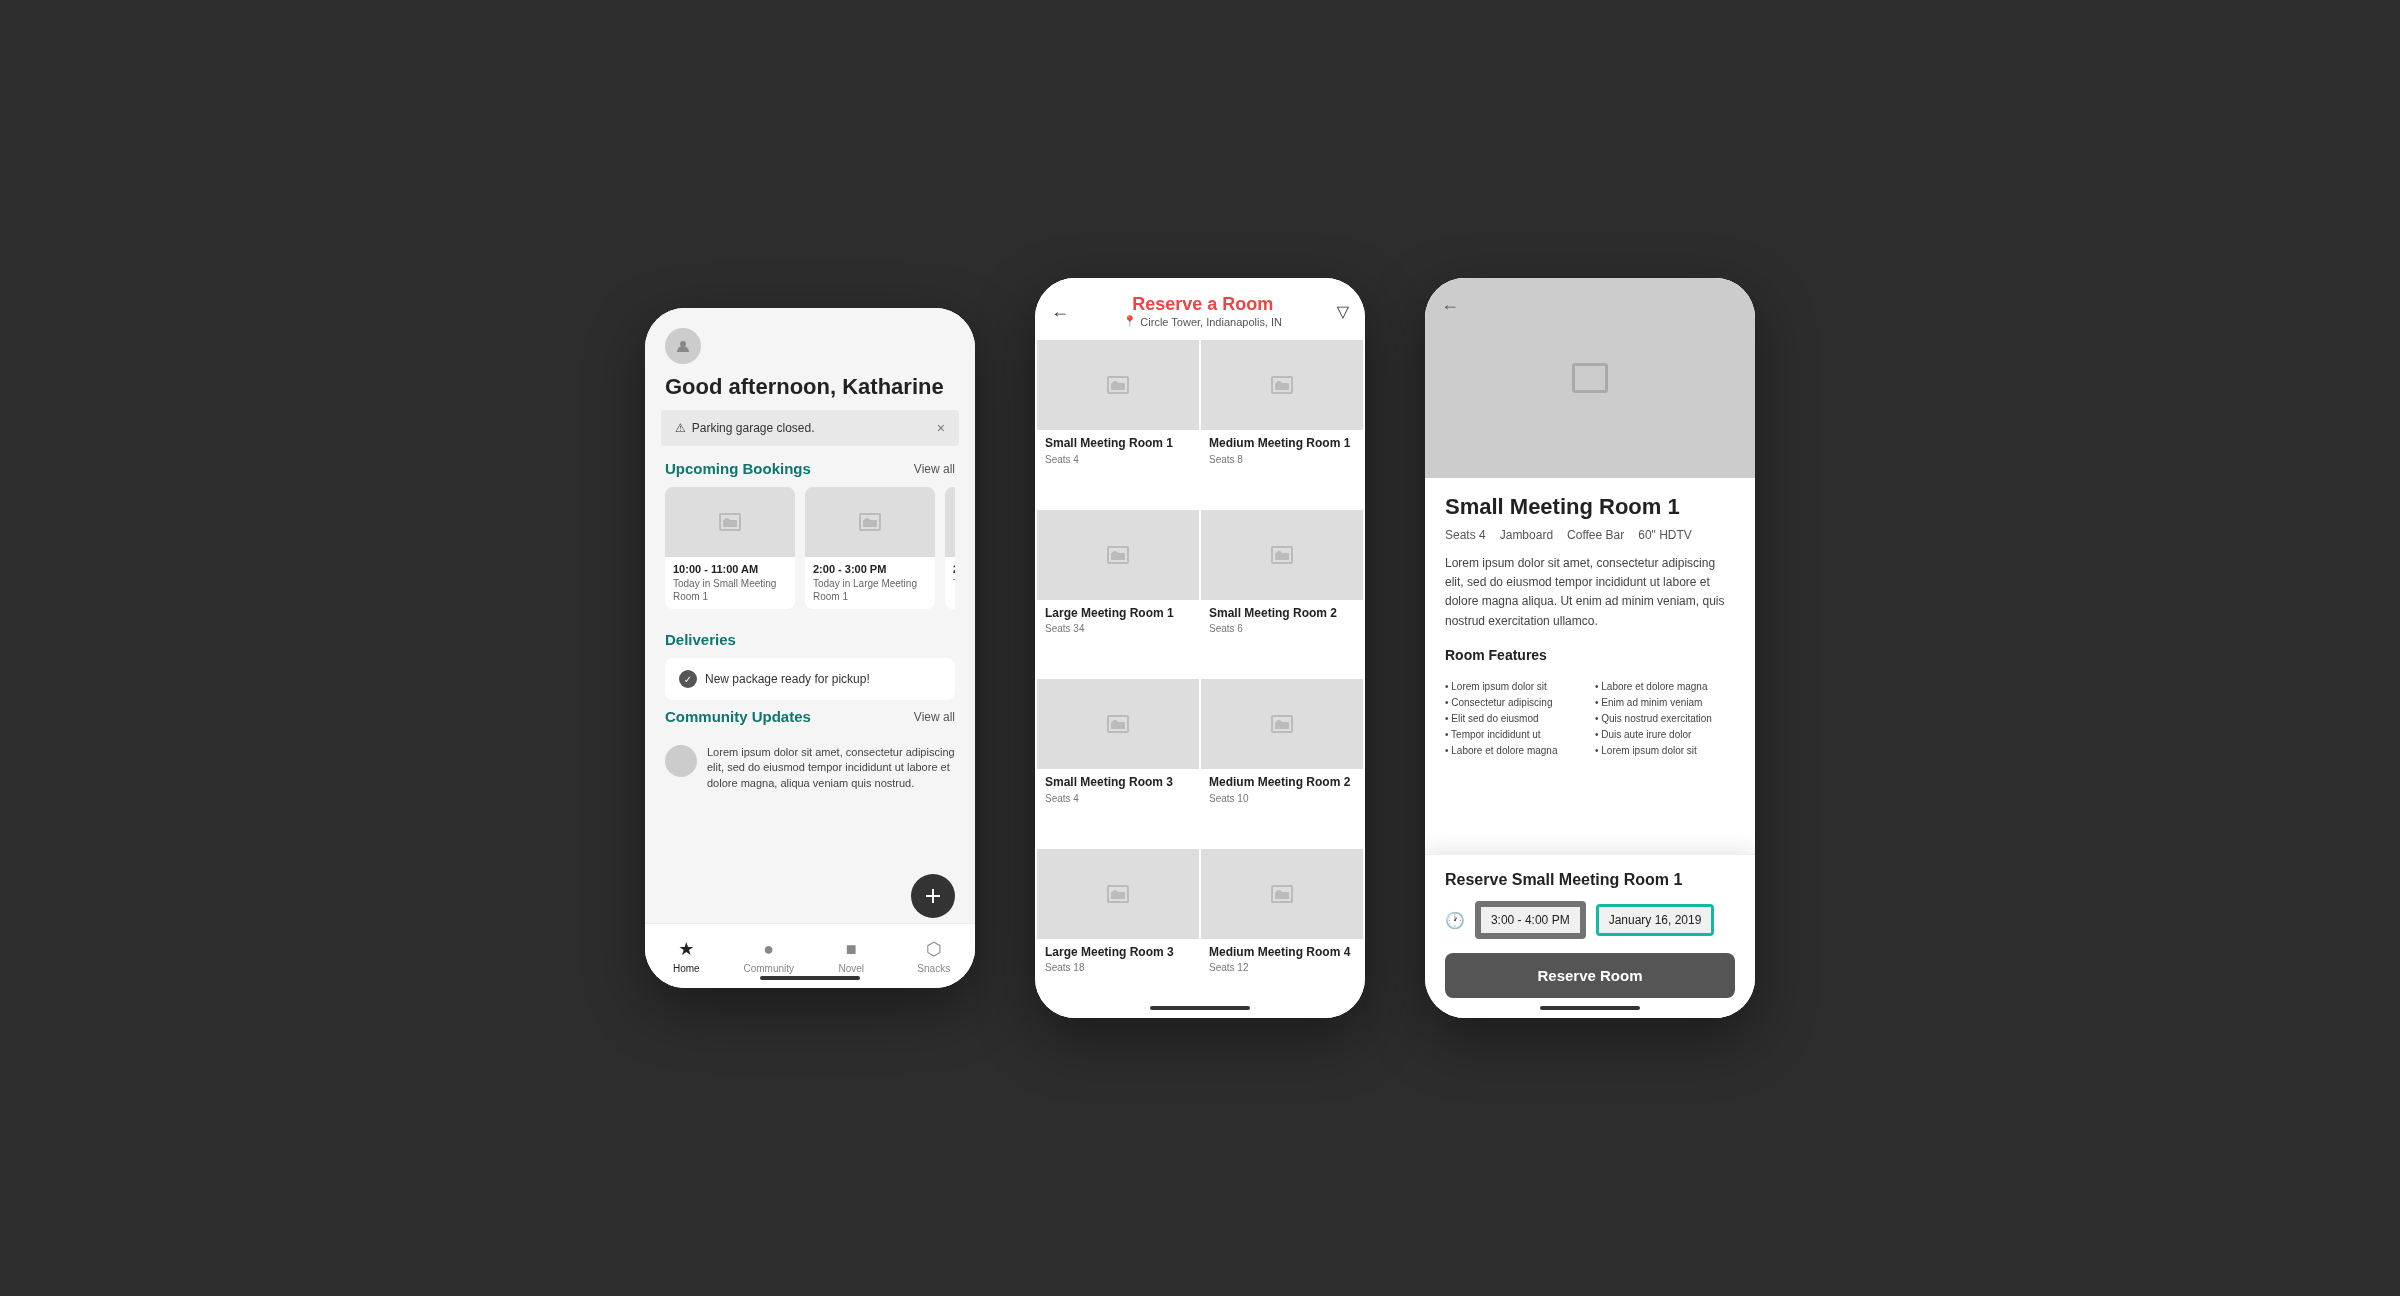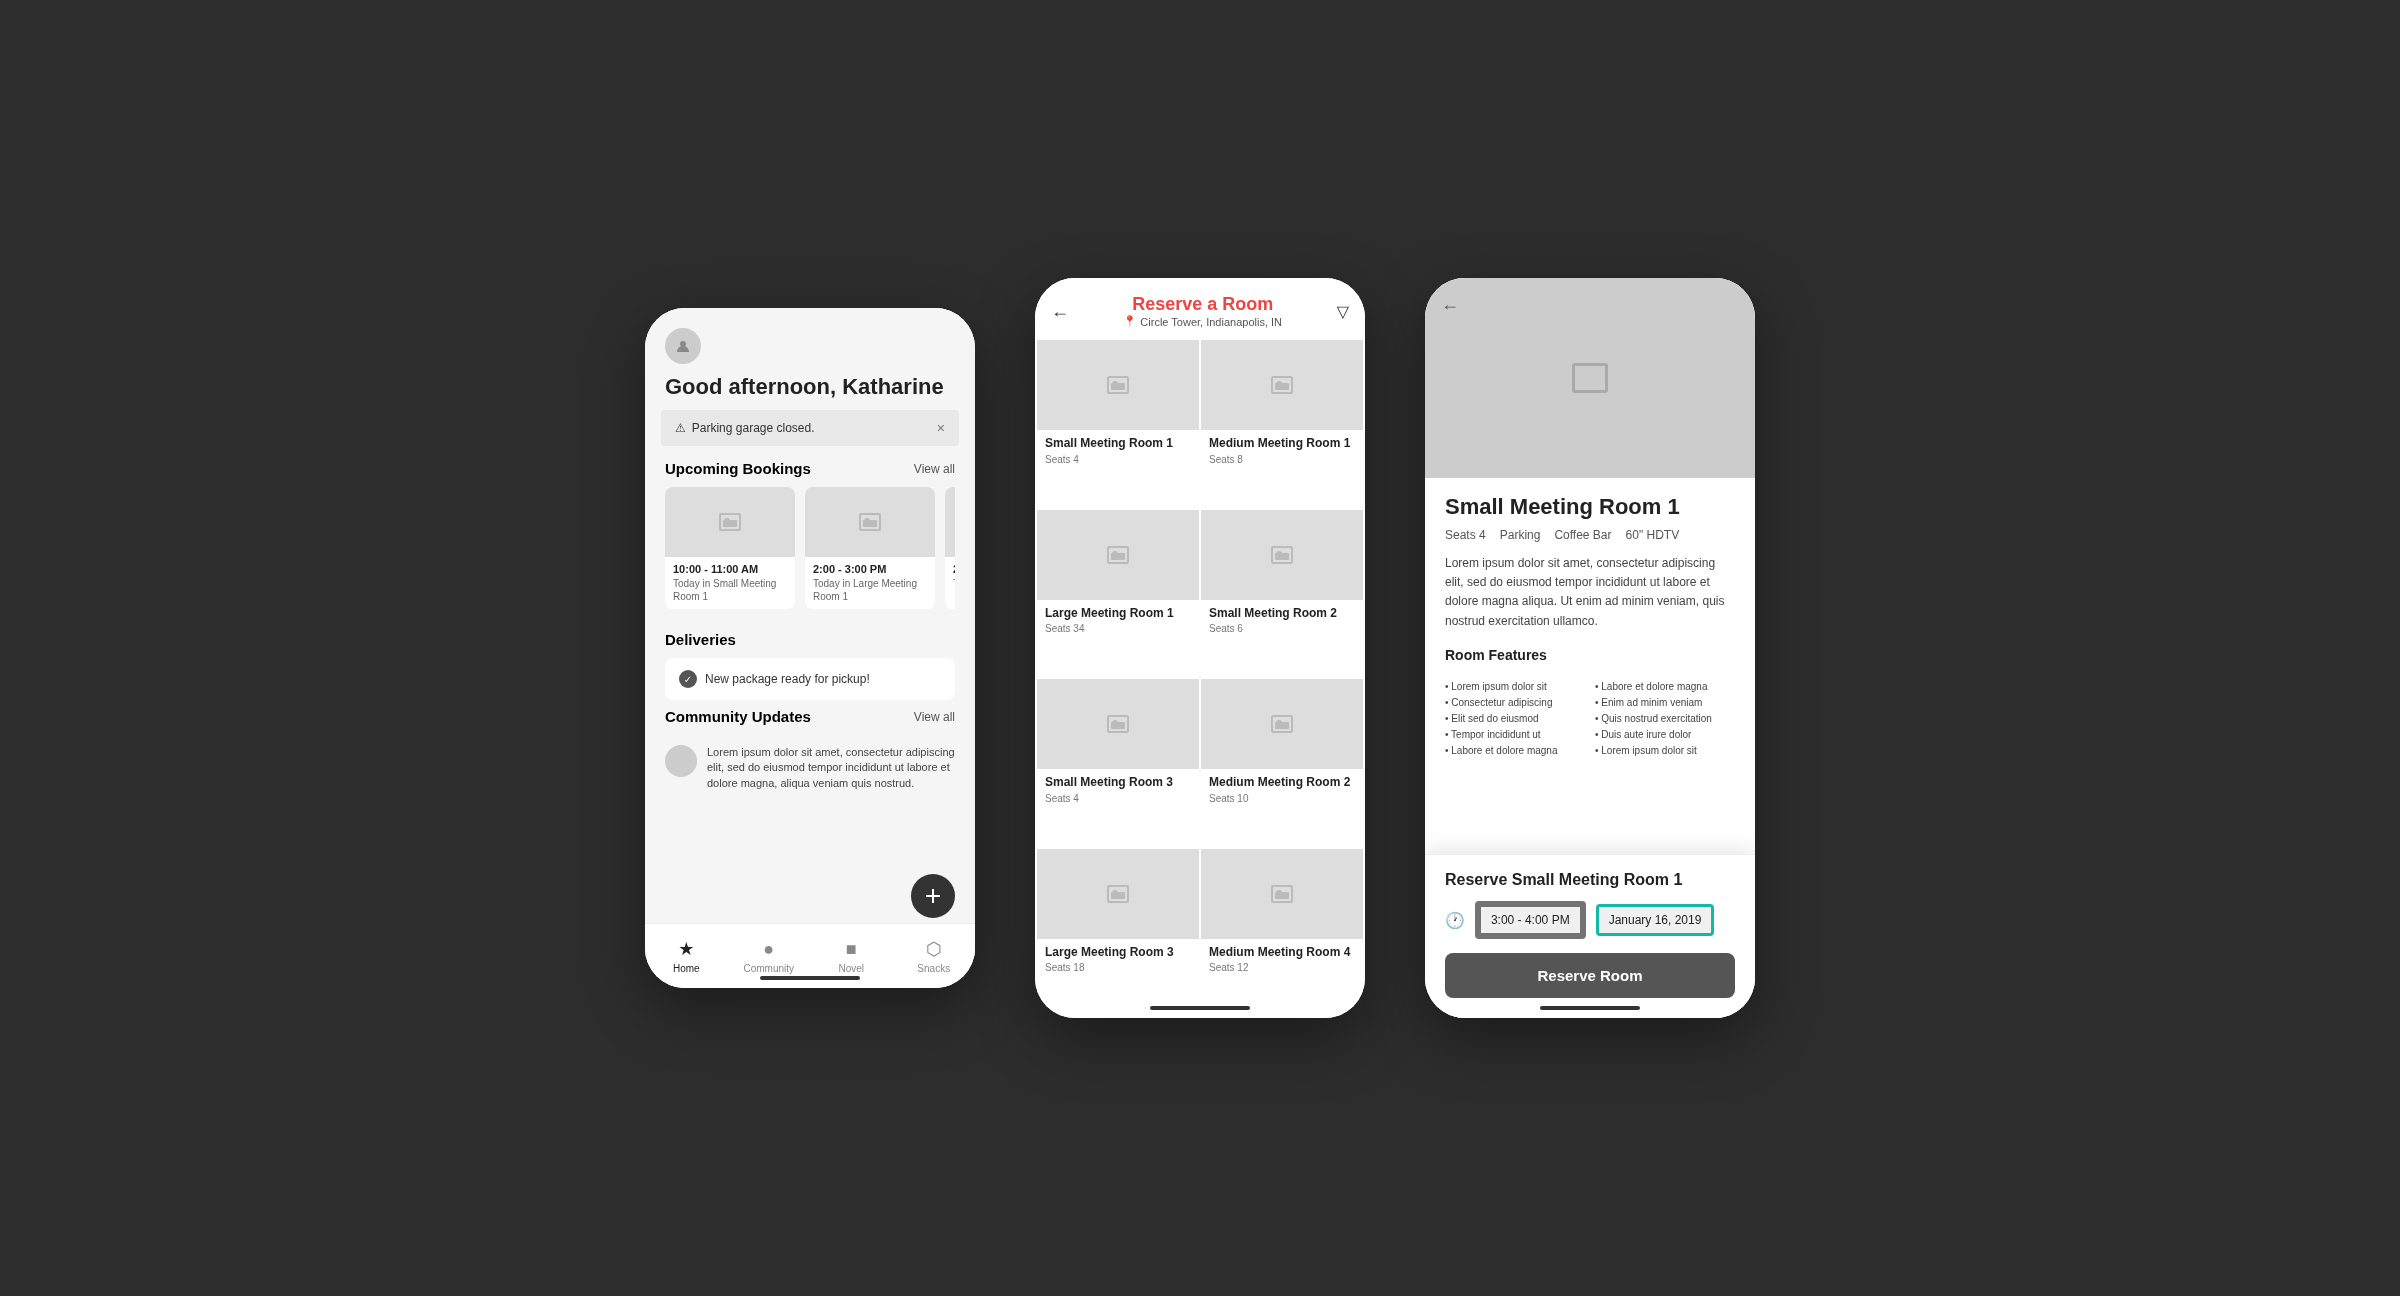--- a/index.html
+++ b/index.html
@@ -79,21 +79,21 @@
     }
     .p1-section-header {
       display: flex;
       justify-content: space-between;
       align-items: center;
       margin-bottom: 10px;
     }
     .p1-section-title {
       font-size: 15px;
       font-weight: 700;
-      color: #000000;
+      color: #0f766e;
     }
     .p1-view-all {
       font-size: 12px;
       color: #555;
     }
 
     .bookings-scroll {
       display: flex;
       gap: 10px;
       overflow: hidden;
@@ -636,21 +636,21 @@
   <div class="phone-screen p3-screen" style="display:flex;flex-direction:column;">
     <div class="p3-hero">
       <span class="p3-back">←</span>
       <div class="p3-hero-placeholder"></div>
     </div>
 
     <div class="p3-content">
       <div class="p3-room-name">Small Meeting Room 1</div>
       <div class="p3-amenities">
         <span>Seats 4</span>
-        <span>Parking</span>
+        <span>Jamboard</span>
         <span>Coffee Bar</span>
         <span>60" HDTV</span>
       </div>
       <div class="p3-desc">Lorem ipsum dolor sit amet, consectetur adipiscing elit, sed do eiusmod tempor incididunt ut labore et dolore magna aliqua. Ut enim ad minim veniam, quis nostrud exercitation ullamco.</div>
       <div class="p3-features-title">Room Features</div>
       <div class="p3-features-grid">
         <div>
           <div class="p3-feature-item">• Lorem ipsum dolor sit</div>
           <div class="p3-feature-item">• Consectetur adipiscing</div>
           <div class="p3-feature-item">• Elit sed do eiusmod</div>

